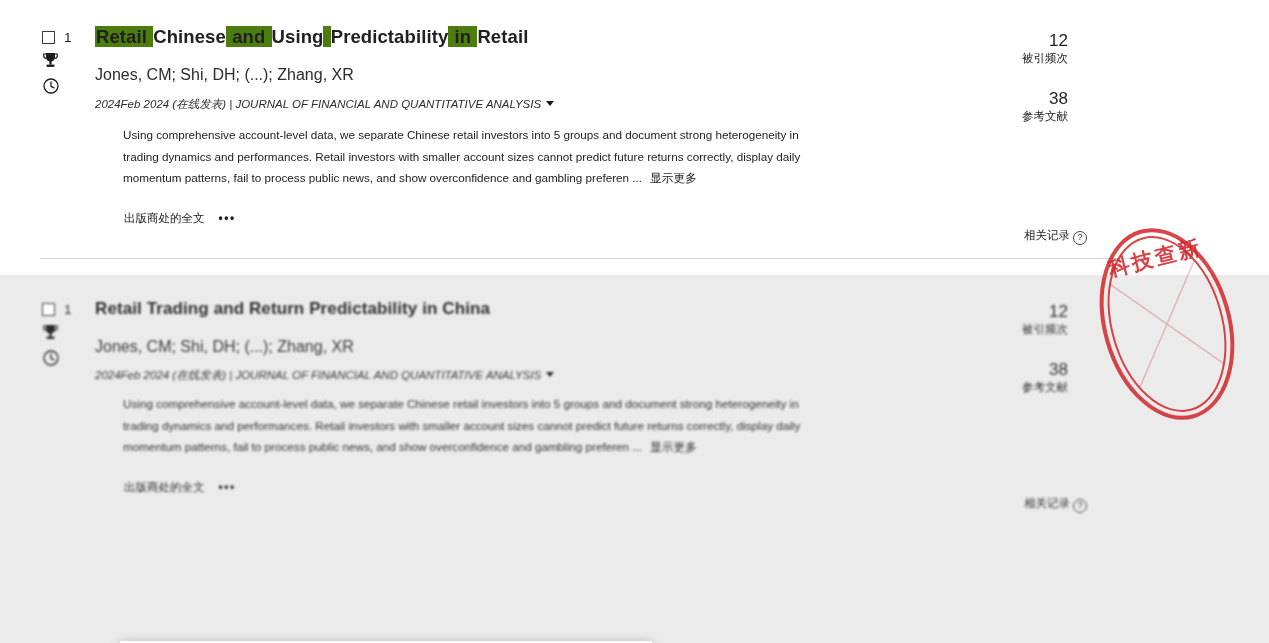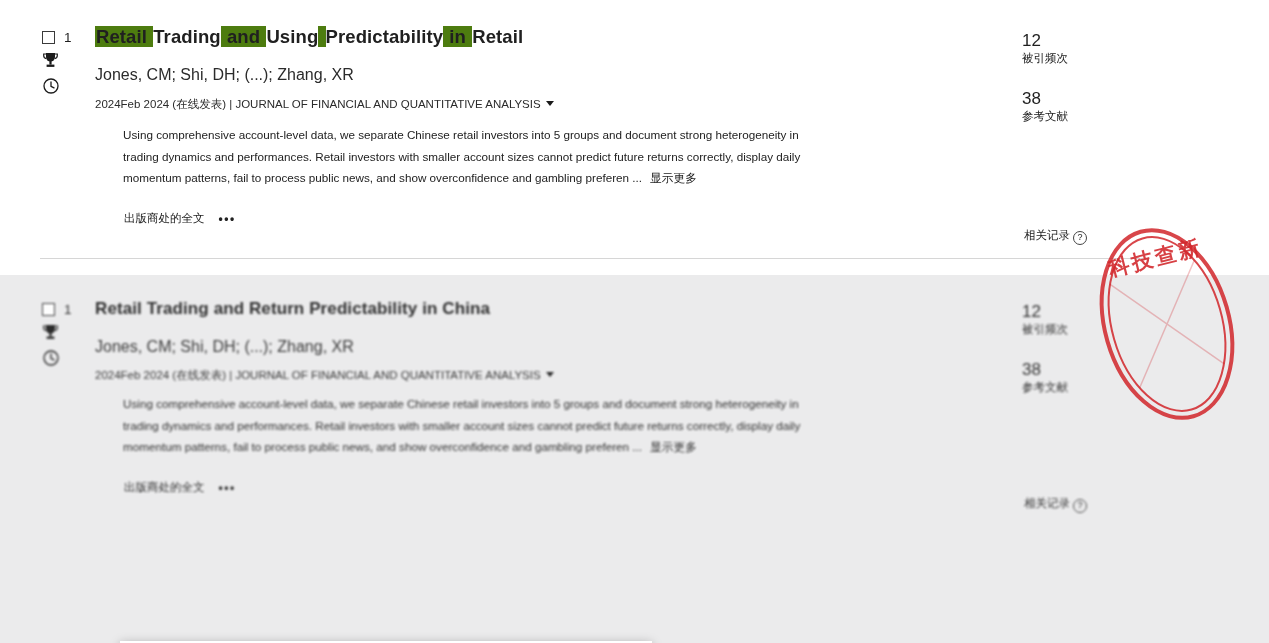--- a/index.html
+++ b/index.html
@@ -74,20 +74,21 @@
     color: #2b2b2b;
     white-space: nowrap;
   }
   .rec-source {
     position: absolute;
     left: 95px;
     top: 97px;
     font-size: 11.5px;
     color: #2b2b2b;
     white-space: nowrap;
+    font-style: italic;
   }
   .caret-down {
     display: inline-block;
     width: 0; height: 0;
     border-left: 4.5px solid transparent;
     border-right: 4.5px solid transparent;
     border-top: 5.5px solid #1a1a1a;
     margin-left: 5px;
     vertical-align: 2px;
   }
@@ -105,33 +106,32 @@
     color: #1b1b1b;
     margin-left: 8px;
   }
   .rec-fulltext {
     position: absolute;
     left: 124px;
     top: 211px;
     font-size: 11.5px;
     color: #222;
     display: flex;
-    align-items: center;
     gap: 14px;
   }
   .dots {
     letter-spacing: 1.5px;
     font-weight: bold;
     font-size: 12px;
   }
 
   .metric {
     position: absolute;
     left: 1022px;
-    text-align: left;
+    text-align: right;
   }
   .metric .val {
     font-size: 17px;
     color: #1f1f1f;
     line-height: 1.25;
   }
   .metric .lbl {
     font-size: 11.5px;
     color: #222;
     font-family: Liberation Serif, serif;
@@ -258,21 +258,21 @@
         <span class="clock-icon">
           <svg width="16" height="16" viewBox="0 0 16 16">
             <circle cx="8" cy="8" r="7" stroke="#1b1b1b" stroke-width="1.3" fill="none"></circle>
             <path d="M8 4v4.3l3 1.6" stroke="#1b1b1b" stroke-width="1.3" fill="none" stroke-linecap="round"></path>
           </svg>
         </span>
       </div>
     </div>
 
     <div class="rec-title">
-      <span class="hl">Retail </span><span>Trading</span><span class="hl"> and </span><span>Using</span><span class="hl"> </span><span>Predictability</span><span class="hl"> in </span><span>Retail</span>
+      <span class="hl">Retail </span><span>Chinese</span><span class="hl"> and </span><span>Using</span><span class="hl"> </span><span>Predictability</span><span class="hl"> in </span><span>Retail</span>
     </div>
 
     <div class="rec-authors">Jones, CM; Shi, DH; (...); Zhang, XR</div>
 
     <div class="rec-source">
       <span>2024Feb 2024 (在线发表) | JOURNAL OF FINANCIAL AND QUANTITATIVE ANALYSIS</span><span class="caret-down"></span>
     </div>
 
     <div class="rec-abstract">
       <span>Using comprehensive account-level data, we separate Chinese retail investors into 5 groups and document strong heterogeneity in trading dynamics and performances. Retail investors with smaller account sizes cannot predict future returns correctly, display daily momentum patterns, fail to process public news, and show overconfidence and gambling preferen ...</span><span class="showmore">显示更多</span>

